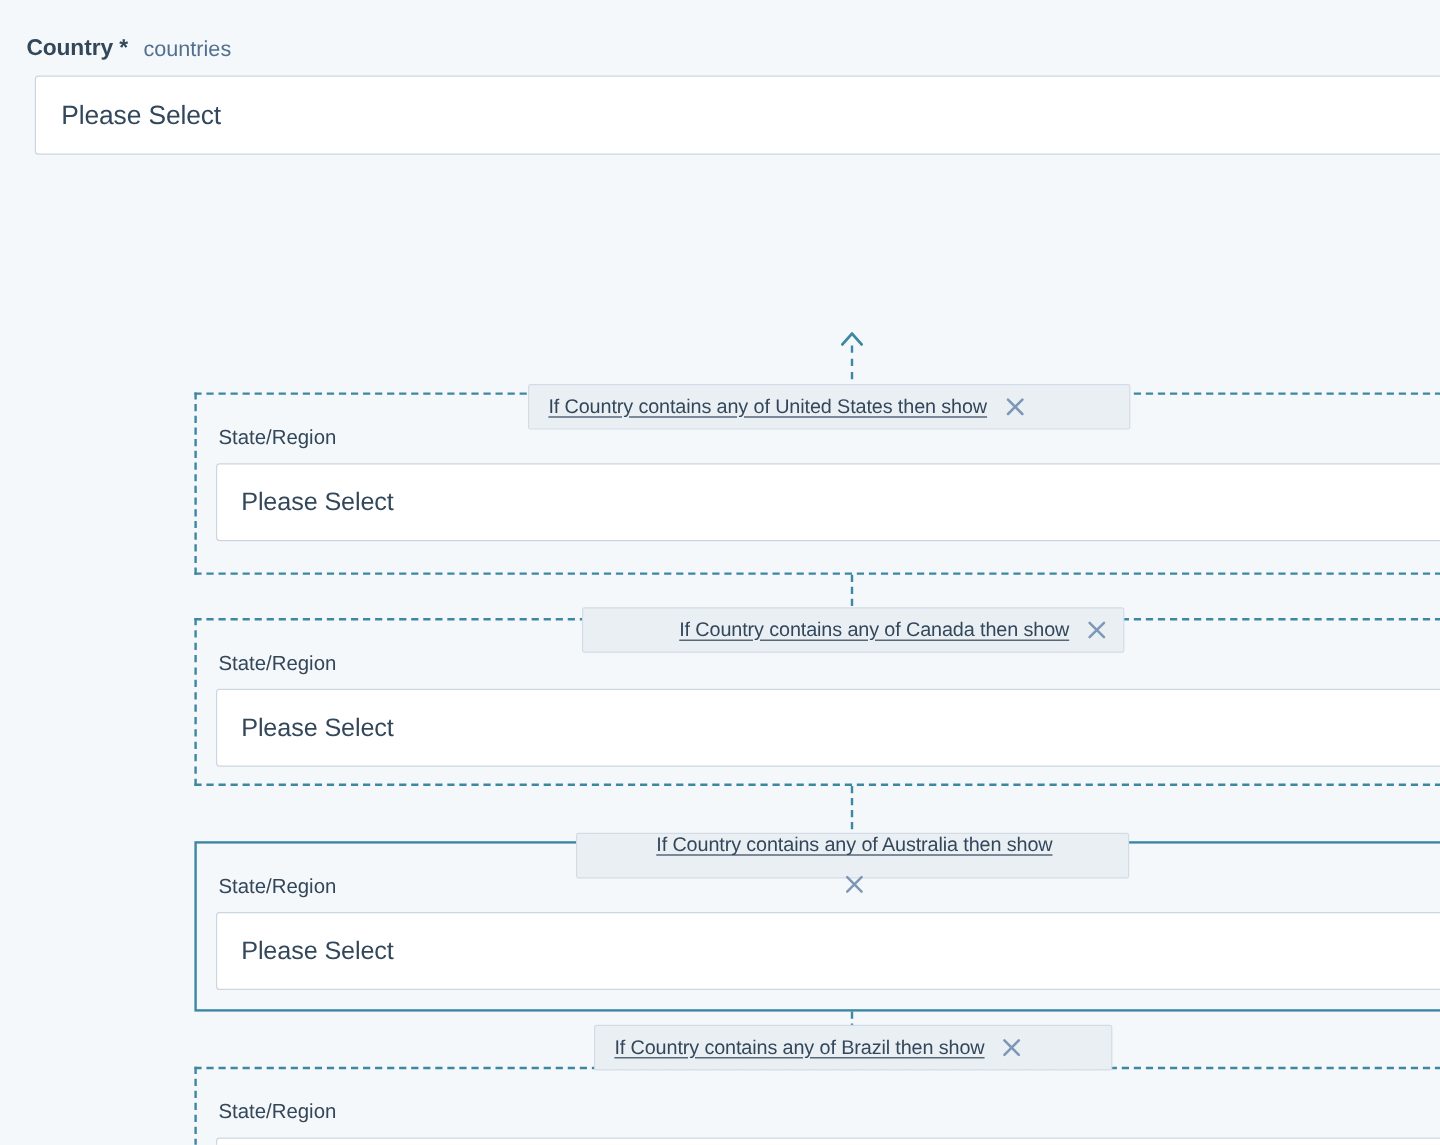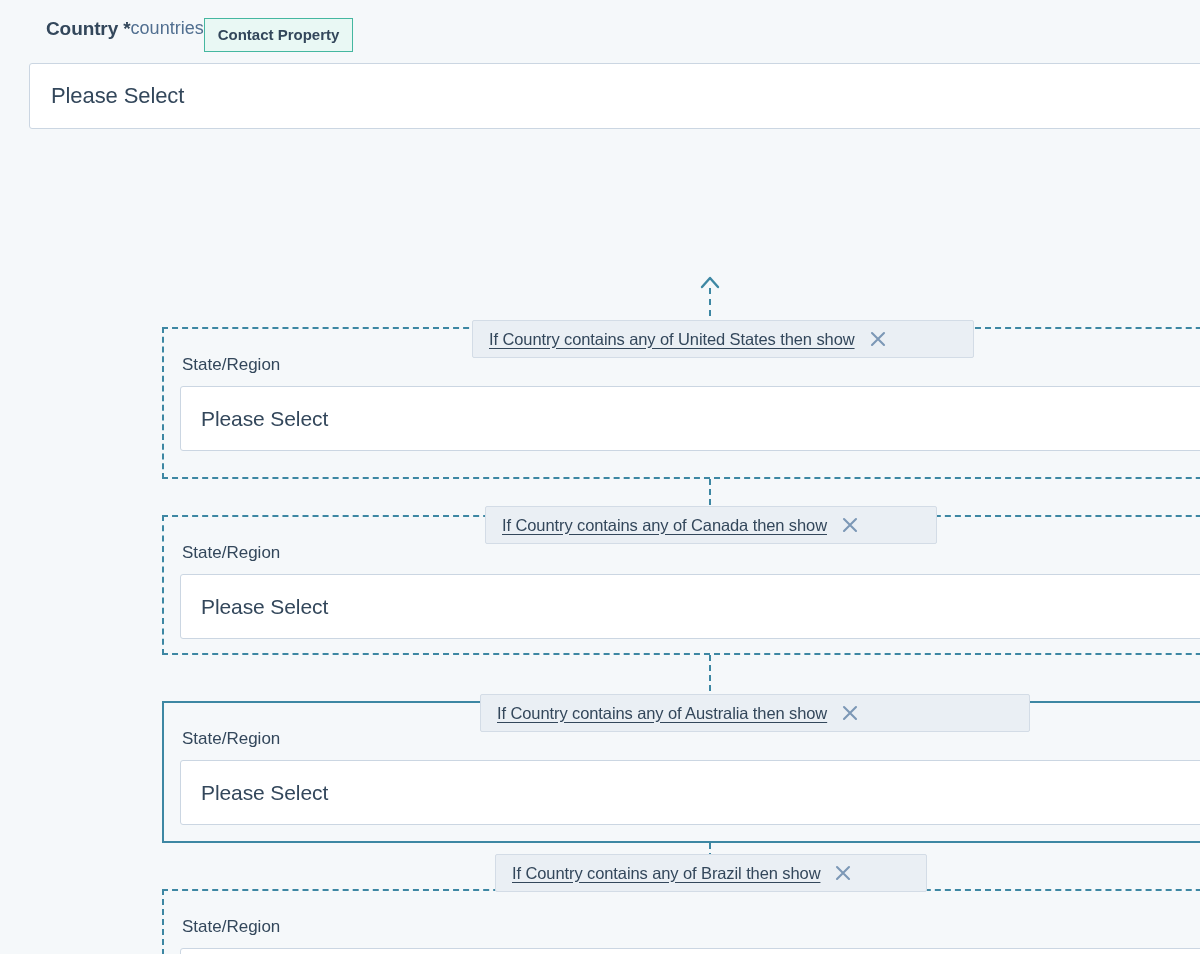--- a/index.html
+++ b/index.html
@@ -14,22 +14,23 @@
   body {
     background: #f5f8fa;
     font-family: "Liberation Sans", "DejaVu Sans", sans-serif;
     color: #33475b;
     position: relative;
   }
 
   
   .field-header {
     display: flex;
-    align-items: flex-start;
-    padding: 18px 0 0 46px;
+    align-items: flex-end;
+    gap: 13px;
+    padding: 18px 0 0 22px;
     height: 52px;
   }
 
   .field-title {
     font-size: 19px;
     font-weight: 600;
     color: #33475b;
     letter-spacing: -0.1px;
     white-space: nowrap;
   }
@@ -155,21 +156,20 @@
   }
 
   .cond-close svg { display: block; }
 </style>
 </head>
 <body>
 
 <div class="field-header">
   <span class="field-title">Country *</span>
   <span class="field-internal-name">countries</span>
-  <span class="property-badge">Contact Property</span>
 </div>
 
 <div class="select-control root">
   <span>Please Select</span>
 </div>
 
 <div class="flow">
 
   <span class="arrow-up">
     <svg width="20" height="14" viewBox="0 0 20 14">
@@ -181,49 +181,49 @@
       <div class="connector" style="top: 159px; height: 39px;"></div>
       <div class="connector" style="top: 350px; height: 36px;"></div>
       <div class="connector" style="top: 526px; height: 46px;"></div>
       <div class="connector" style="top: 714px; height: 46px;"></div>
       <div class="cond-group" style="top: 198px; height: 152px;">
         <span class="cond-label-text">State/Region</span>
         <div class="select-control">
           <span>Please Select</span>
         </div>
       </div>
-      <div class="cond-pill" style="top: 191px; left: 472px; width: 502px;">
+      <div class="cond-pill" style="top: 191px; left: 440px; width: 502px;">
         <span class="cond-pill-text">If Country contains any of United States then show</span>
         <span class="cond-close">
           <svg width="18" height="18" viewBox="0 0 18 18">
             <path d="M3 3 L15 15 M15 3 L3 15" fill="none" stroke="#7c98b6" stroke-width="2.1" stroke-linecap="round"></path>
           </svg>
         </span>
       </div>
       <div class="cond-group" style="top: 386px; height: 140px;">
         <span class="cond-label-text">State/Region</span>
         <div class="select-control">
           <span>Please Select</span>
         </div>
       </div>
-      <div class="cond-pill" style="top: 377px; left: 485px; width: 452px;">
+      <div class="cond-pill" style="top: 377px; left: 485px; width: 452px; justify-content: flex-end;">
         <span class="cond-pill-text">If Country contains any of Canada then show</span>
         <span class="cond-close">
           <svg width="18" height="18" viewBox="0 0 18 18">
             <path d="M3 3 L15 15 M15 3 L3 15" fill="none" stroke="#7c98b6" stroke-width="2.1" stroke-linecap="round"></path>
           </svg>
         </span>
       </div>
       <div class="cond-group active" style="top: 572px; height: 142px;">
         <span class="cond-label-text">State/Region</span>
         <div class="select-control">
           <span>Please Select</span>
         </div>
       </div>
-      <div class="cond-pill" style="top: 565px; left: 480px; width: 550px;">
+      <div class="cond-pill" style="top: 565px; left: 480px; width: 461px; flex-direction: column;">
         <span class="cond-pill-text">If Country contains any of Australia then show</span>
         <span class="cond-close">
           <svg width="18" height="18" viewBox="0 0 18 18">
             <path d="M3 3 L15 15 M15 3 L3 15" fill="none" stroke="#7c98b6" stroke-width="2.1" stroke-linecap="round"></path>
           </svg>
         </span>
       </div>
       <div class="cond-group" style="top: 760px; height: 146px;">
         <span class="cond-label-text">State/Region</span>
         <div class="select-control"></div>

